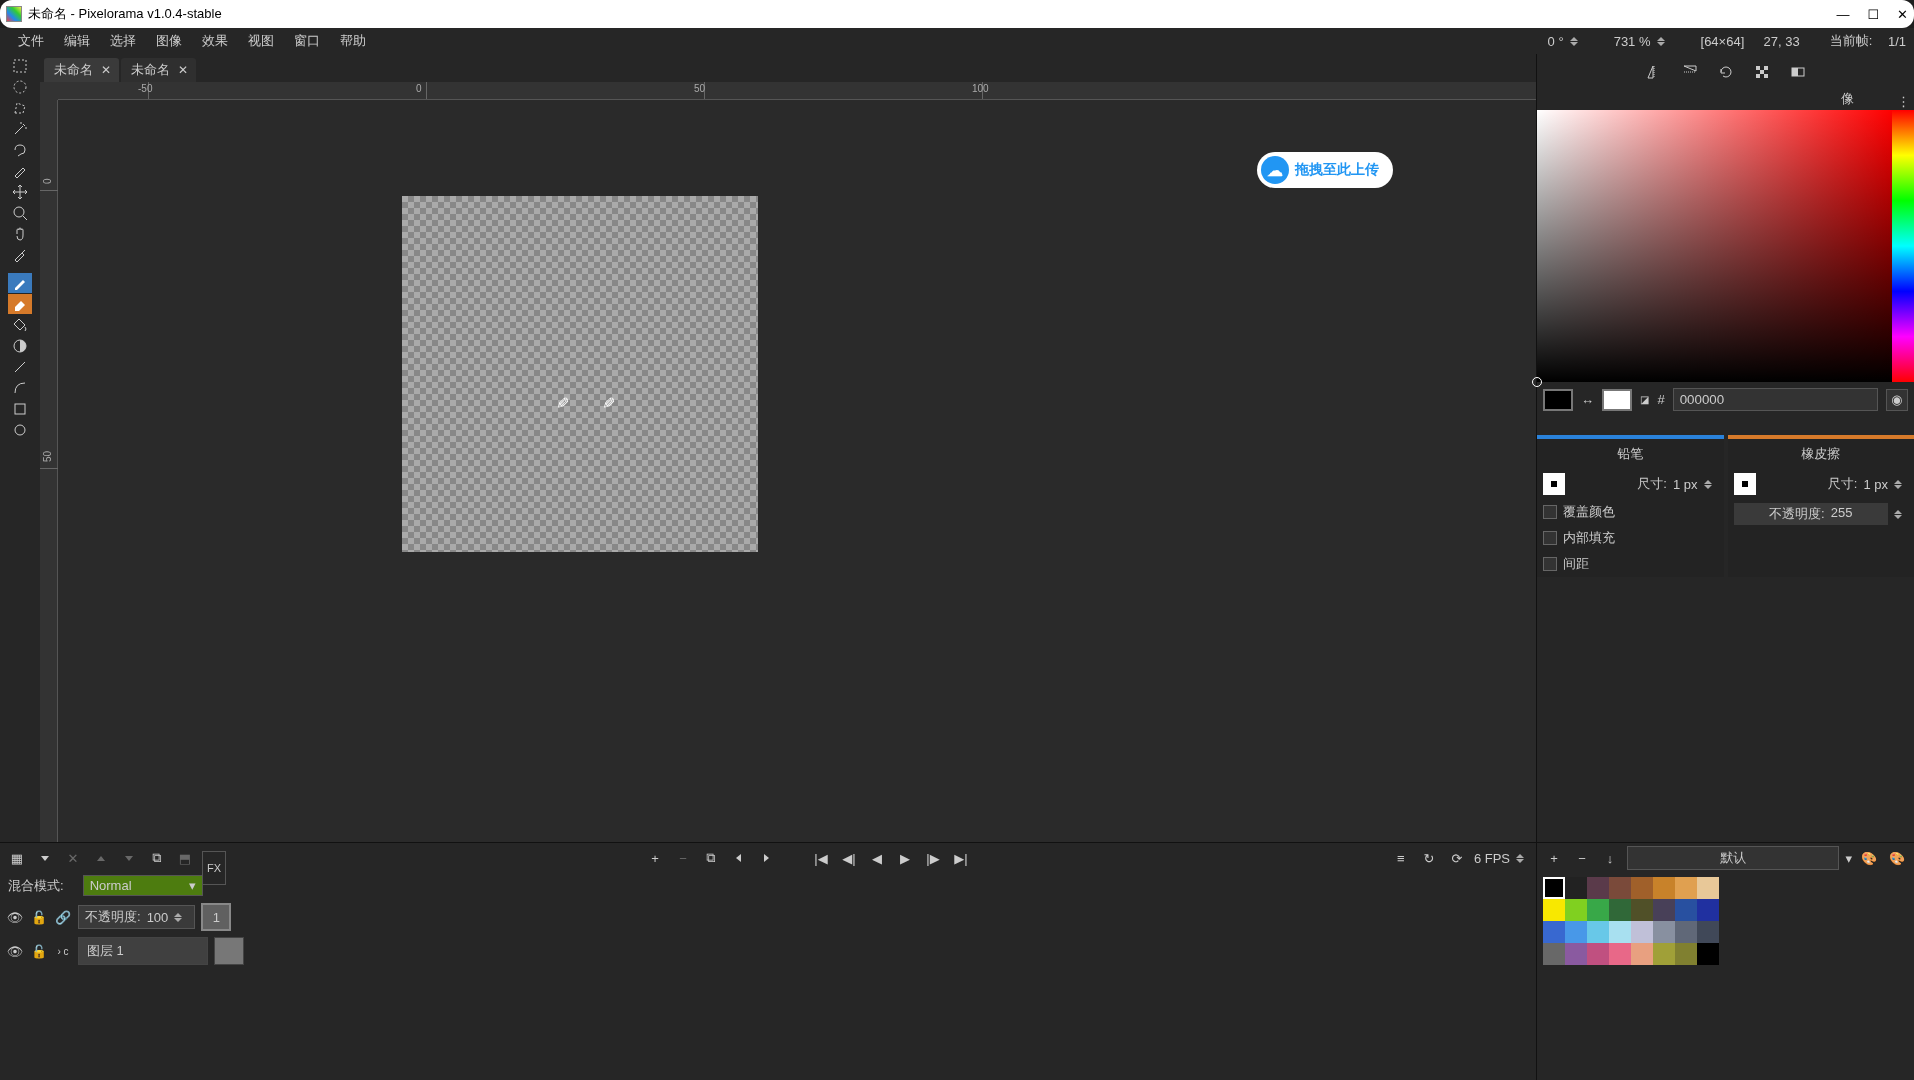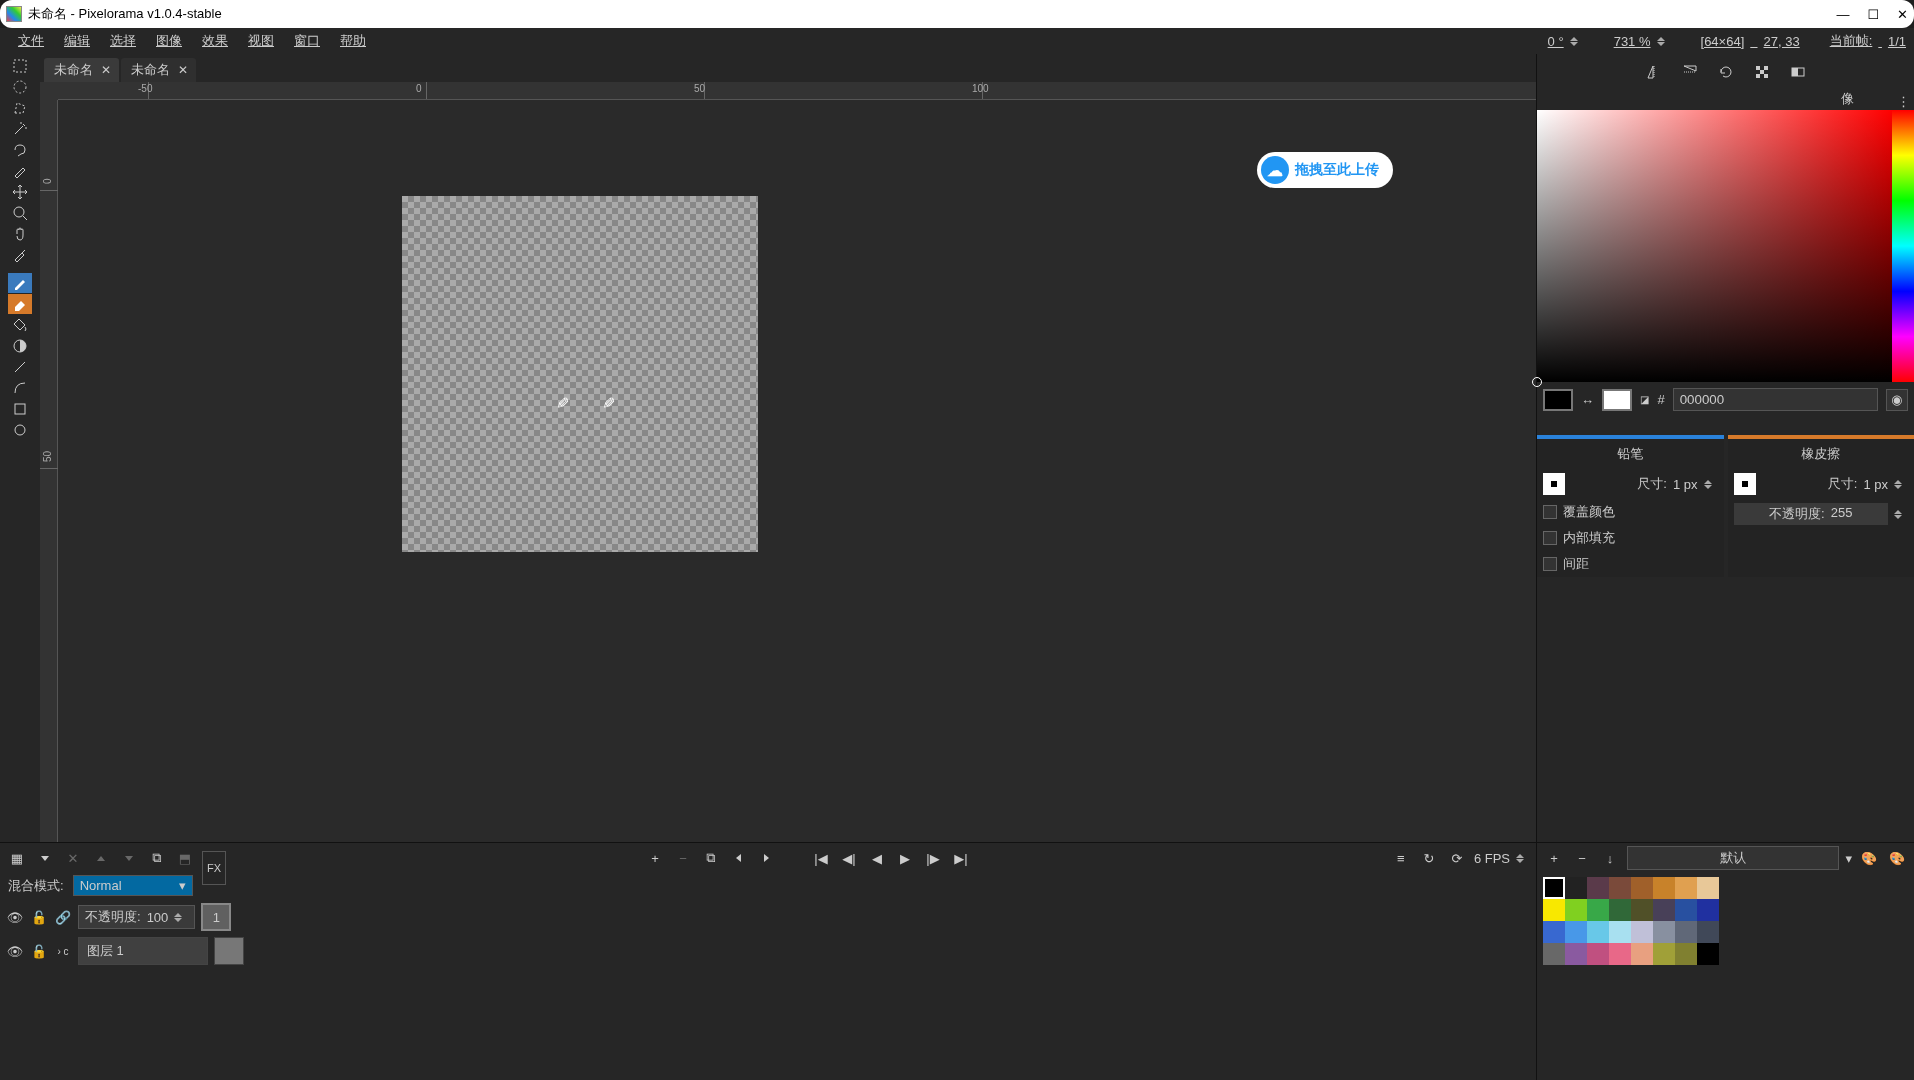--- a/index.html
+++ b/index.html
@@ -3,21 +3,21 @@
 <meta charset="utf-8">
 <style>
 * { margin: 0; padding: 0; box-sizing: border-box; font-family: -apple-system, "Segoe UI", sans-serif; }
 body { background: #1e1e1e; color: #ccc; width: 1914px; height: 1080px; overflow: hidden; font-size: 13px; position: relative; }
 
 .titlebar { height: 28px; background: #fff; display: flex; align-items: center; padding: 0 6px; justify-content: space-between; color: #000; border-radius: 12px; }
 .titlebar-left { display: flex; align-items: center; gap: 6px; }
 .app-icon { width: 16px; height: 16px; background: linear-gradient(45deg,#e44,#28e,#3c3,#ee4); border: 1px solid #888; }
 .titlebar-right { display: flex; gap: 18px; }
 
-.menubar { height: 26px; background: #262626; display: flex; align-items: center; padding: 0 8px; gap: 16px; justify-content: space-between; text-decoration: underline; }
+.menubar { height: 26px; background: #262626; display: flex; align-items: center; padding: 0 8px; gap: 16px; justify-content: space-between; }
 .menu-items { display: flex; gap: 0; }
 .menu-items span { padding: 3px 10px; }
 .menu-status { display: flex; gap: 30px; align-items: center; }
 .stat-box { display:flex; align-items:center; gap:6px; }
 
 .main-row { display: flex; height: 788px; }
 
 .toolbar { width: 40px; background: #262626; display: flex; flex-direction: column; align-items: center; padding-top: 2px; gap: 1px; }
 .tool { width: 24px; height: 20px; display:flex; align-items:center; justify-content:center; border:1px solid transparent; }
 .tool.sel-blue { background:#3a7abd; }
@@ -86,22 +86,22 @@
 .spin .dn { border-top:4px solid #aaa; }
 .chk { width:14px; height:14px; border:1px solid #666; background:#333; }
 .opac-field { background:#3a3a3a; flex:1; text-align:center; padding:2px 4px; display:flex; justify-content:center; gap:6px; }
 
 .bottom-area { height:238px; display:flex; background:#262626; border-top:1px solid #111; }
 .ba-left { flex:1; display:flex; flex-direction:column; }
 .layer-toolbar { height:30px; display:flex; align-items:center; padding:0 6px; gap:8px; justify-content:space-between; }
 .lt-left, .lt-mid, .lt-right { display:flex; align-items:center; gap:6px; }
 .ic-btn { width:22px; height:22px; display:flex; align-items:center; justify-content:center; border:1px solid transparent; }
 .fx-btn { border:1px solid #555; padding:10px 4px; font-size:11px;margin-top:20px; }
-.blend-row { display:flex; align-items:center; gap:9px; padding:2px 8px; }
-.blend-sel { background:#0369a1; border:1px solid #555; padding:2px 6px; width:120px; }
+.blend-row { display:flex; align-items:center; gap:19px; padding:2px 8px; }
+.blend-sel { background:#4d7c0f; border:1px solid #555; padding:2px 6px; width:120px; }
 
 .layer-list { padding:4px 6px; display:flex; flex-direction:column; gap:4px; }
 .layer-row { display:flex; align-items:center; gap:6px; height:30px; }
 .eye,.lock,.link { width:18px; text-align:center; }
 .opac-ctrl { background:#3a3a3a; padding:2px 6px; display:flex; align-items:center; gap:6px; border:1px solid #555; }
 .frame-num { width:30px; height:28px; border:2px solid #888; display:flex; align-items:center; justify-content:center; background:#606060; }
 .layer-name-box { background:#404040; padding:4px 8px; width:130px; border:1px solid #444; }
 .cel { width:30px; height:28px; background:#777; border:1px solid #444; }
 
 .ba-right { width:378px; border-left:1px solid #111; display:flex; flex-direction:column; }

